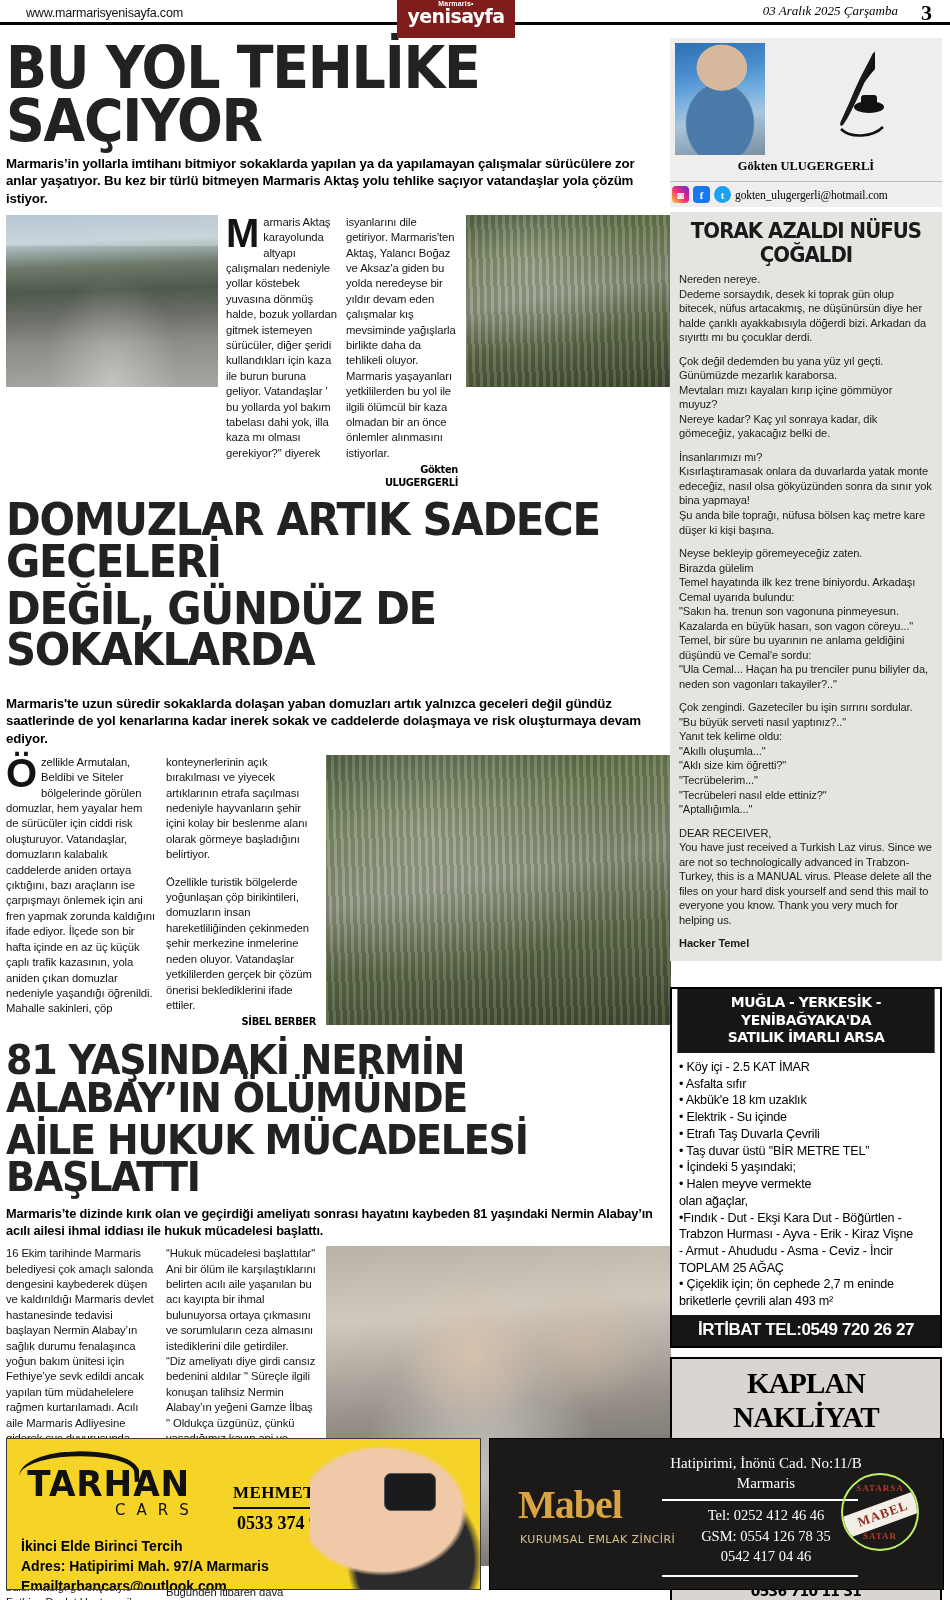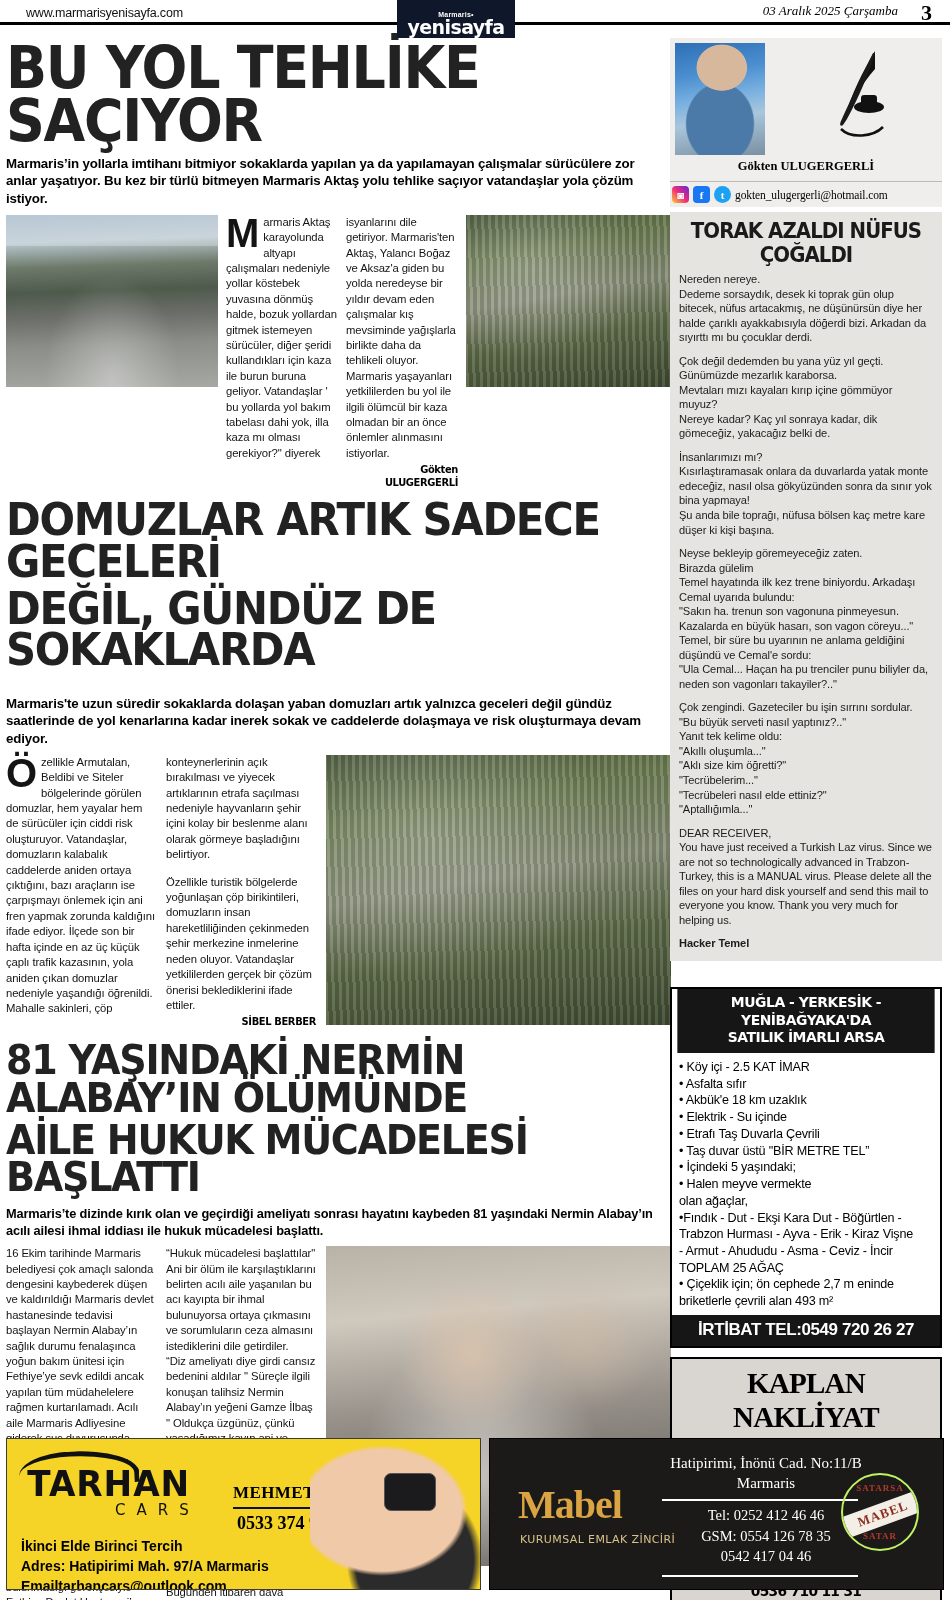--- a/index.html
+++ b/index.html
@@ -14,23 +14,23 @@
   .page { position: relative; width: 950px; height: 1600px; }
 
   
   .masthead { position: relative; height: 34px; }
   .site-url {
     position: absolute; left: 26px; top: 6px;
     font-size: 12.5px; color: #111; letter-spacing: -0.2px;
   }
   .logo-box {
     position: absolute; left: 397px; top: 0px;
-    width: 118px; height: 38px; background: #0f172a;
+    width: 118px; height: 38px; background: #7f1d1d;
     display: flex; flex-direction: column; align-items: center;
-    justify-content: flex-end; color: #fff; z-index: 4;
+    justify-content: flex-start; color: #fff; z-index: 4;
   }
   .logo-small { font-size: 7px; font-weight: bold; letter-spacing: 0.2px; line-height: 1; }
   .logo-main { font-size: 19px; font-weight: bold; letter-spacing: -0.6px; line-height: 1.05;
     font-family: "DejaVu Sans", sans-serif; }
   .date-line {
     position: absolute; right: 52px; top: 3px;
     font-size: 13px; font-weight: normal; font-style: italic;
     font-family: "Liberation Serif", serif;
   }
   .page-num {

